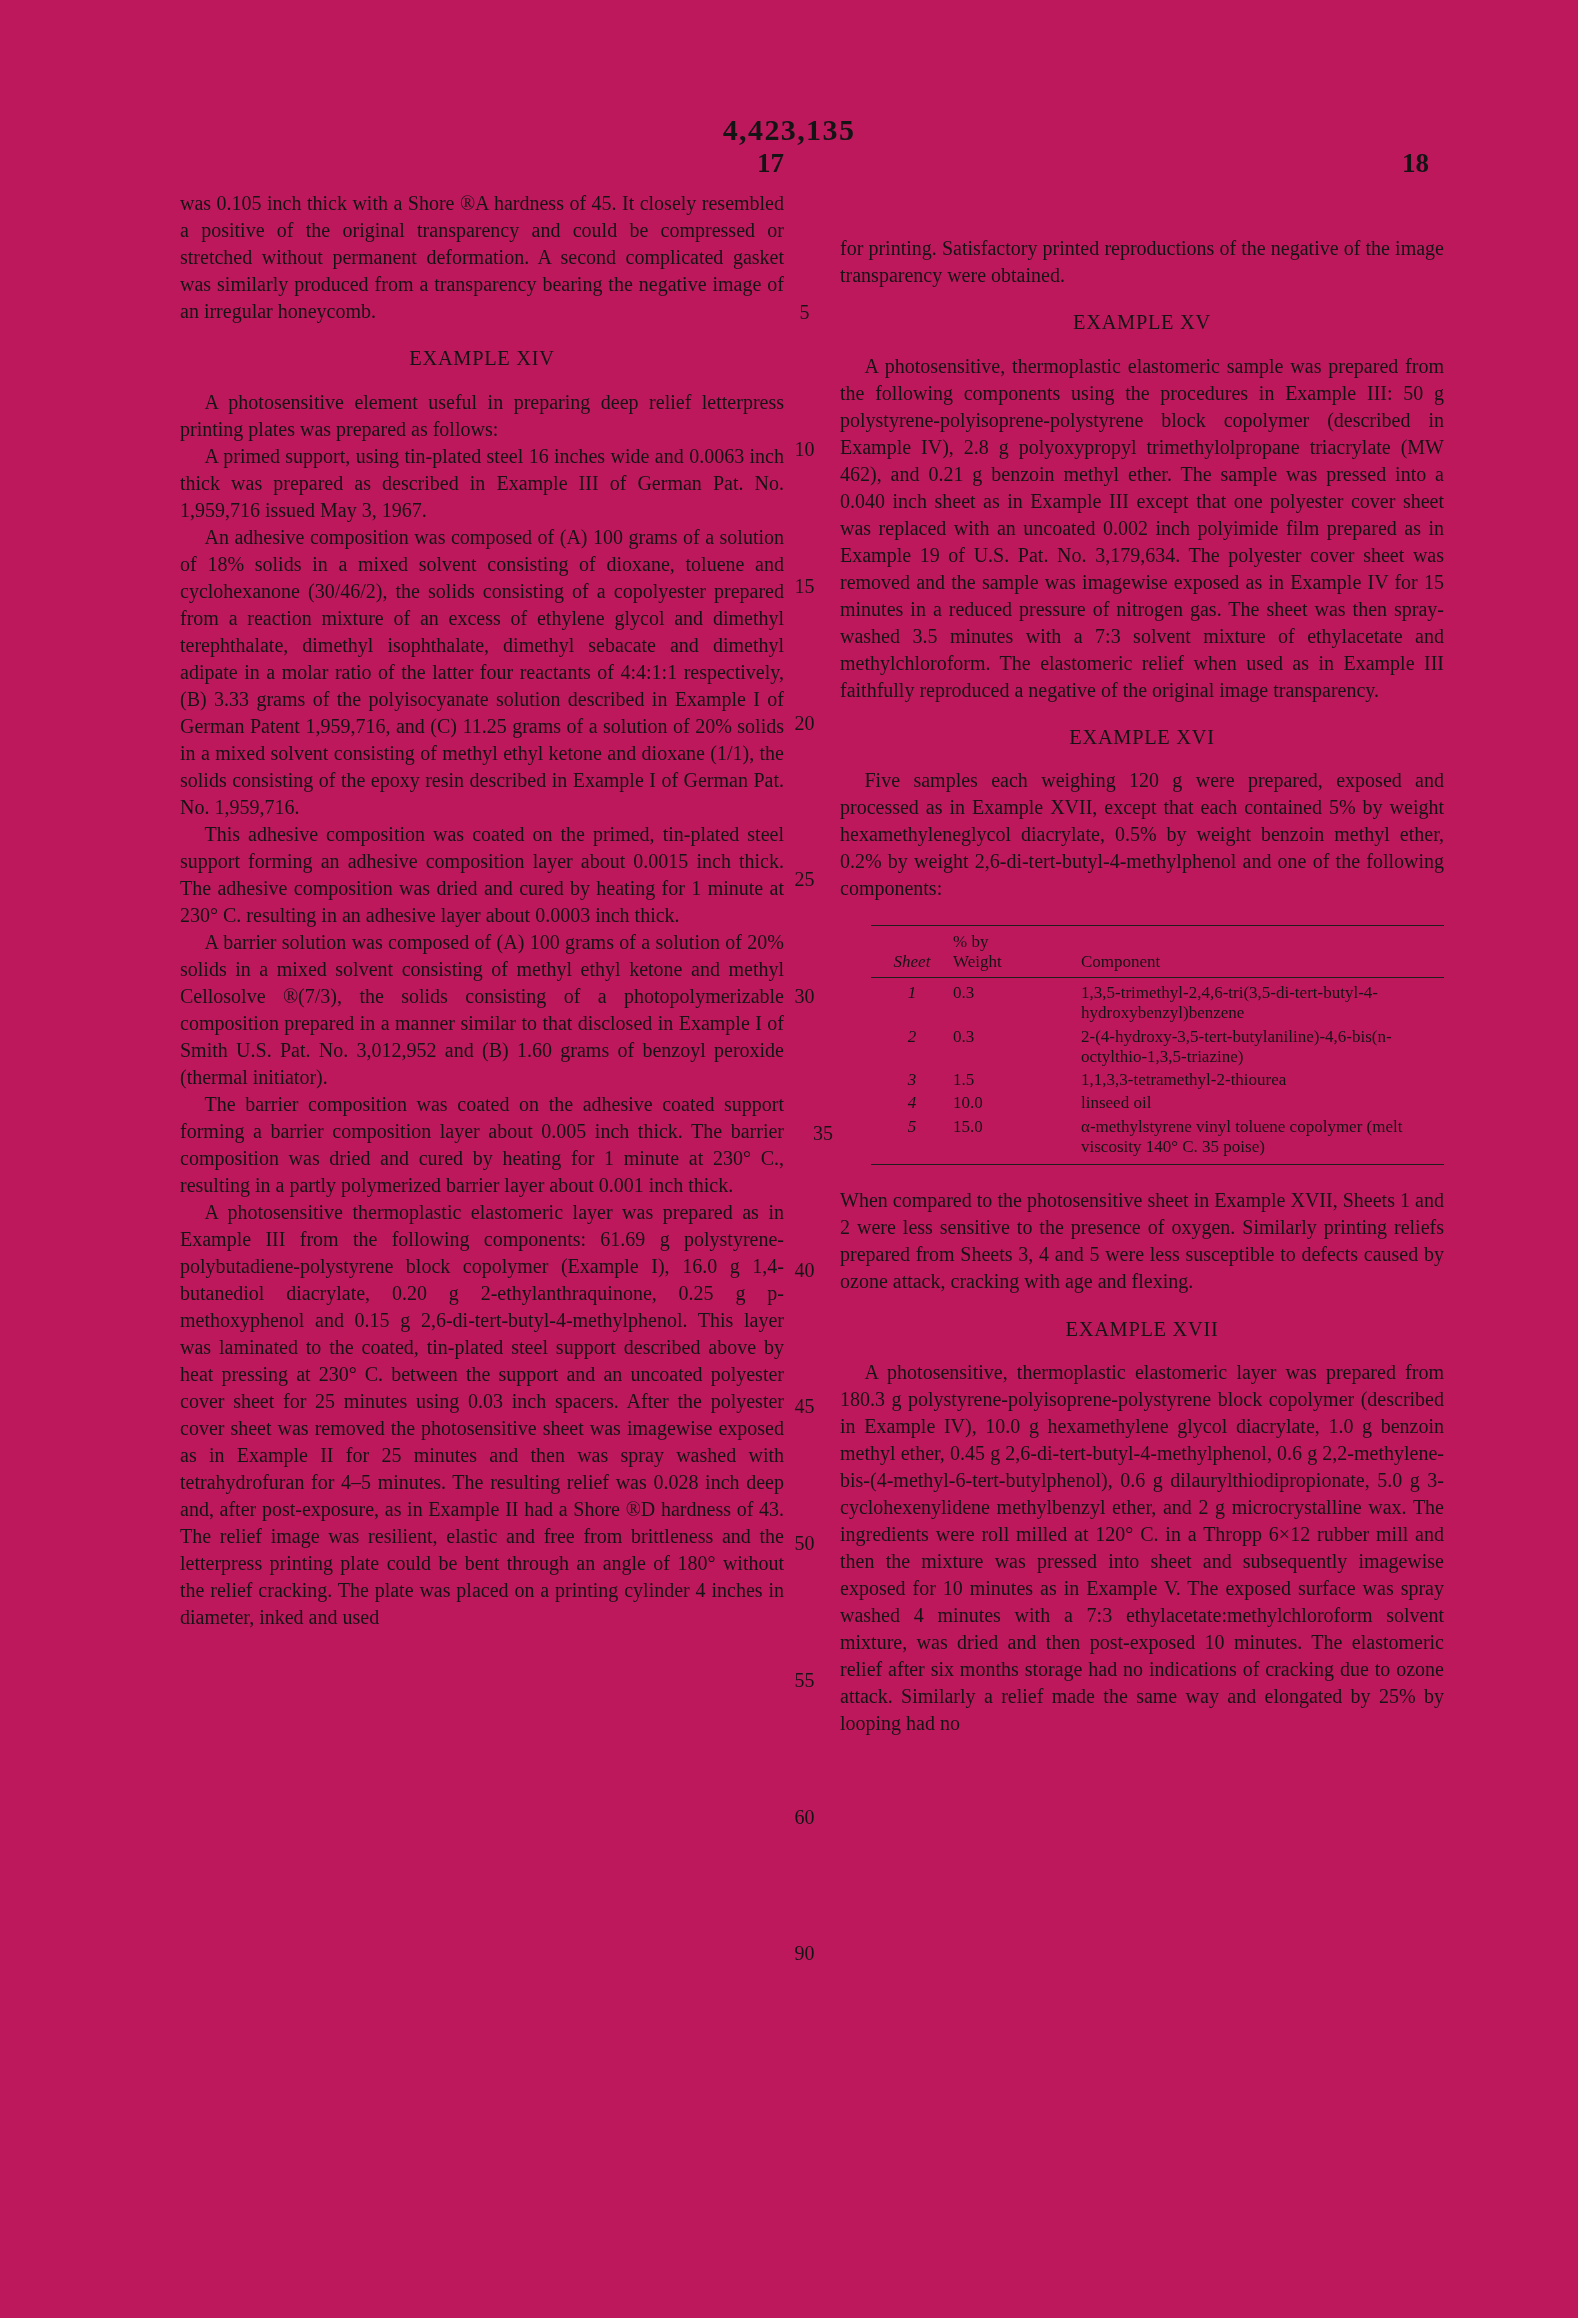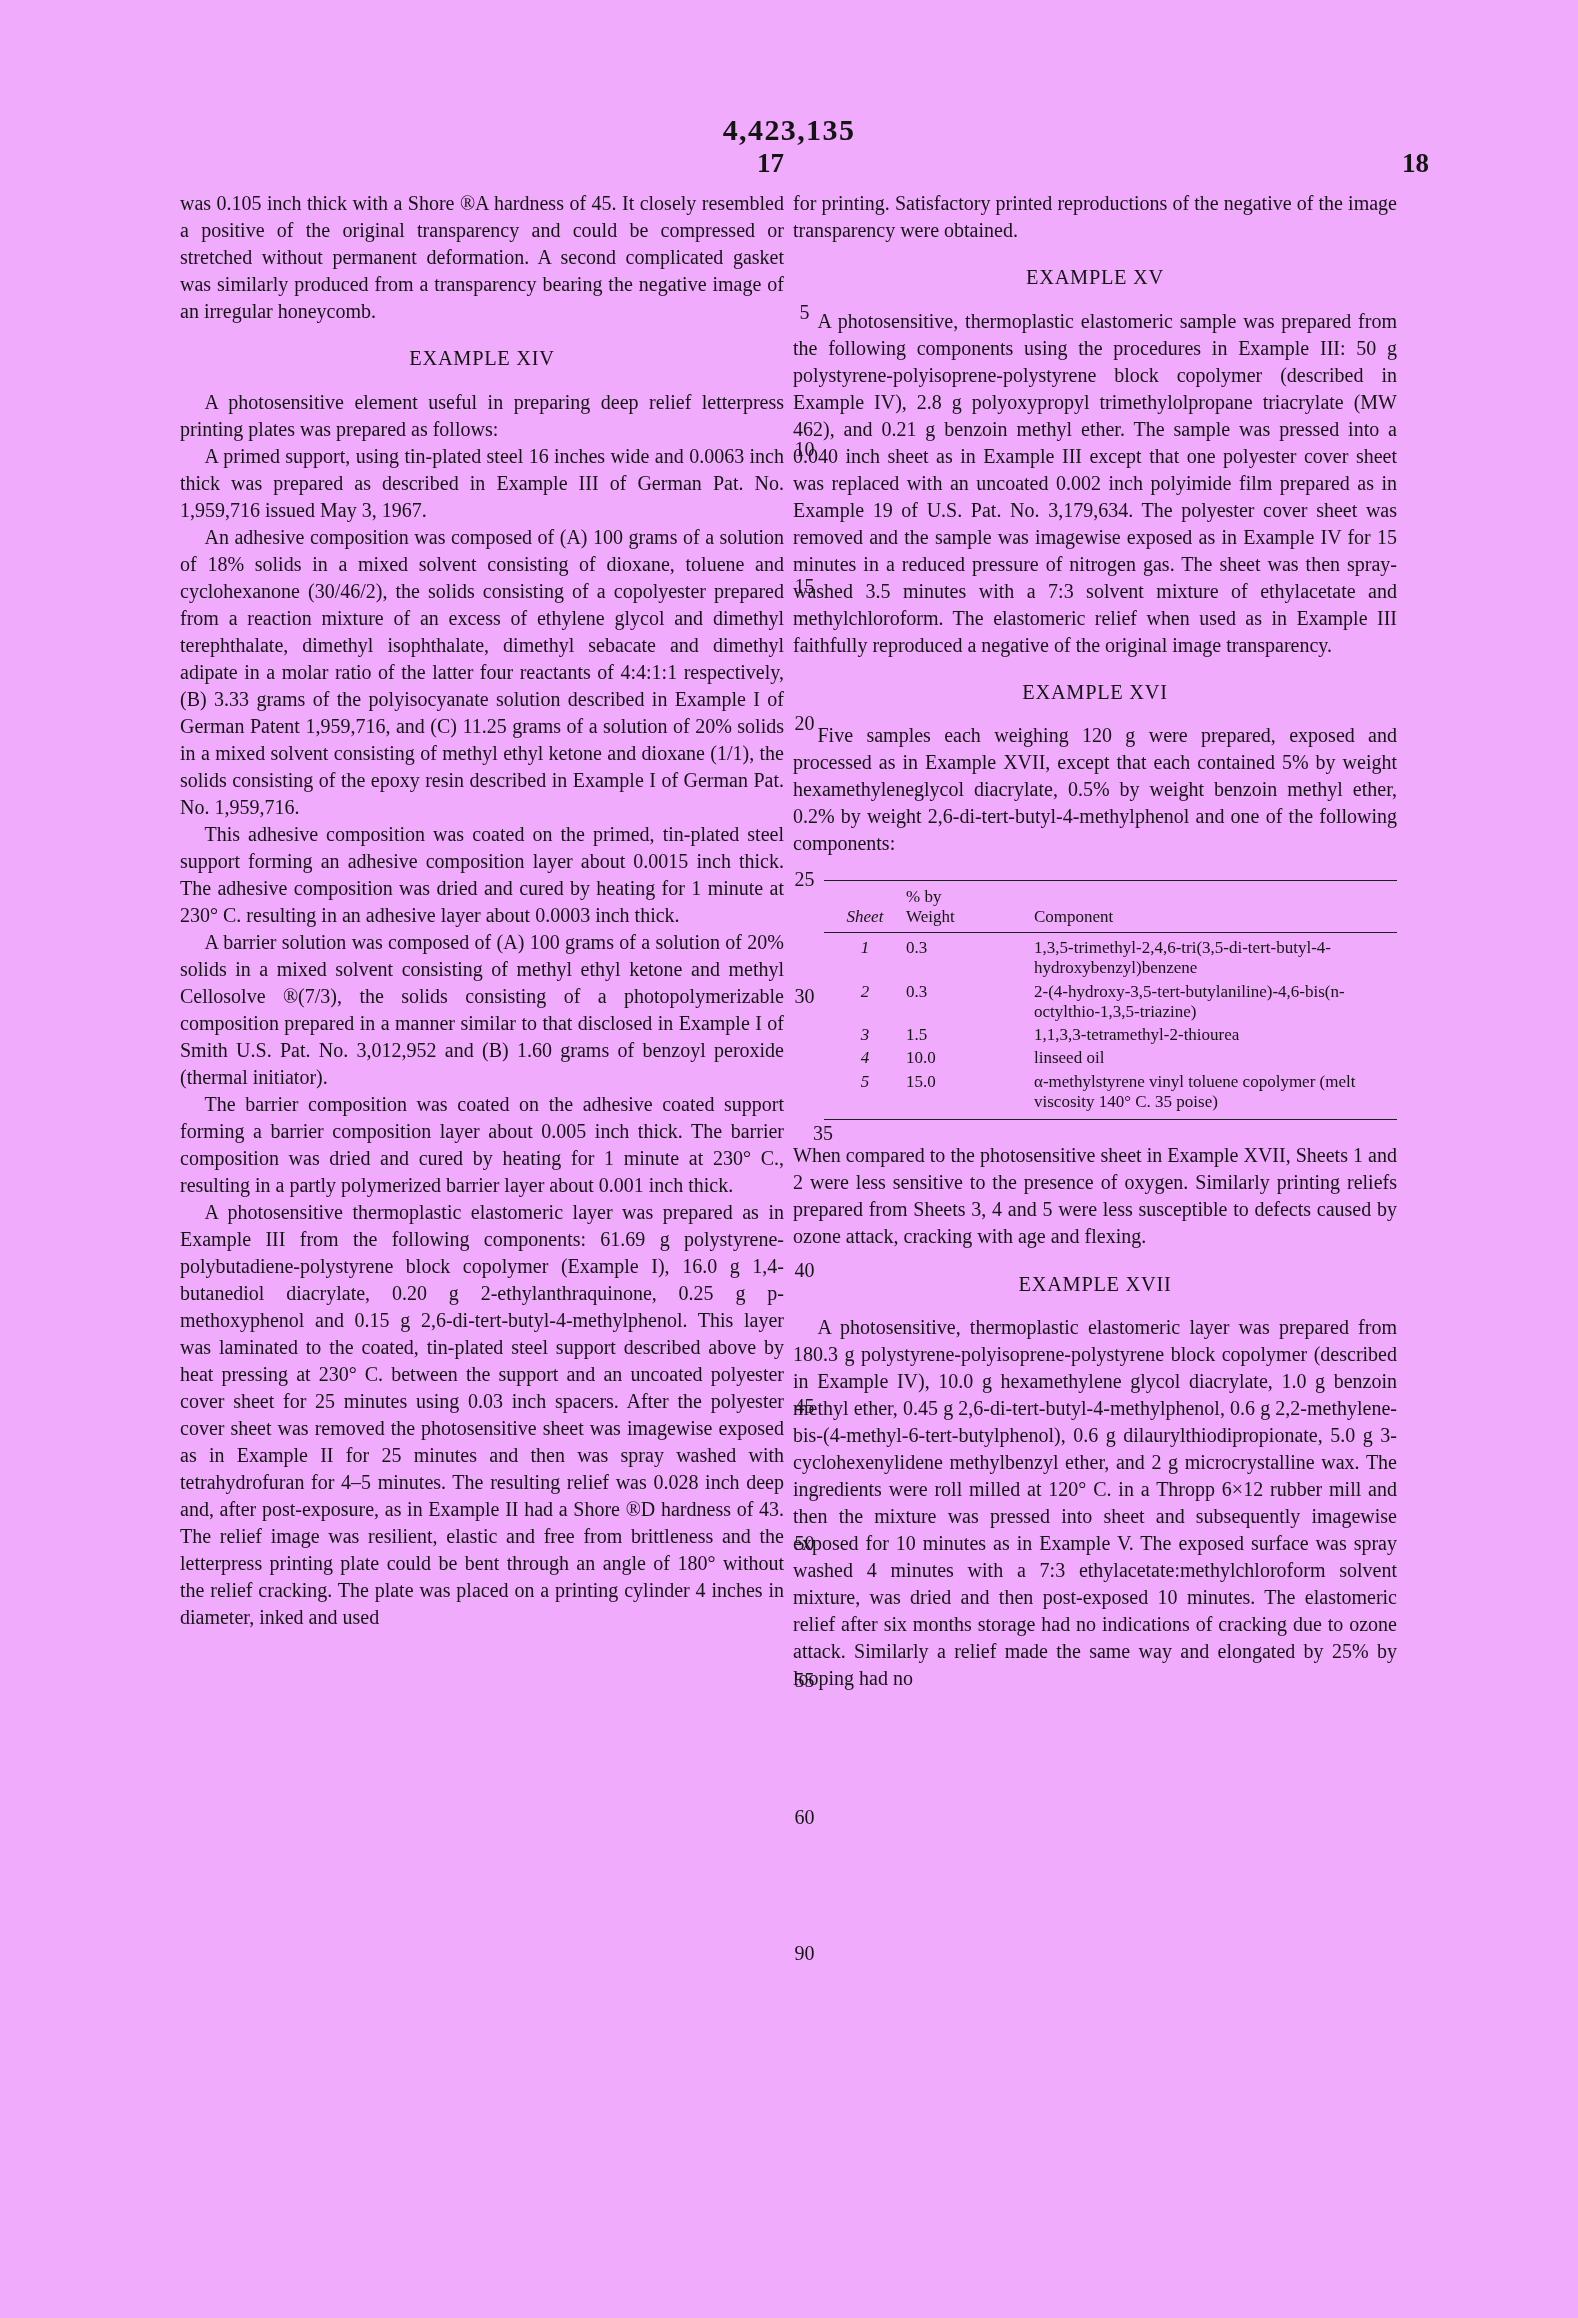--- a/index.html
+++ b/index.html
@@ -2,21 +2,21 @@
 <html style="font-size:11px"><head>
 <meta charset="utf-8">
 <style>
   * { margin: 0; padding: 0; box-sizing: border-box; }
   html, body { background: #d8d8d4; }
   .page {
     position: relative;
     width: 1578px;
     height: 2319px;
     margin: 0 auto;
-    background: #f0abfc;
+    background: #be185d;
     color: #141414;
     font-family: "Liberation Serif", serif;
     overflow: hidden;
   }
   .patent-number {
     position: absolute;
     top: 113px;
     left: 0;
     width: 100%;
     text-align: center;
@@ -35,21 +35,21 @@
   .col-number.right { left: 825px; width: 604px; }
   .column {
     position: absolute;
     top: 190px;
     width: 604px;
     font-size: 20px;
     line-height: 27px;
     text-align: justify;
   }
   .column.left  { left: 180px; }
-  .column.right { left: 793px; }
+  .column.right { left: 840px; margin-top: 45px; }
   p.body-para { text-indent: 24.5px; }
   p.body-para.no-indent { text-indent: 0; }
   .example-heading {
     text-align: center;
     font-size: 20.4px;
     letter-spacing: 0.7px;
     margin: 20.4px 0 16.3px 0;
     text-indent: 0;
   }
   .gutter {

